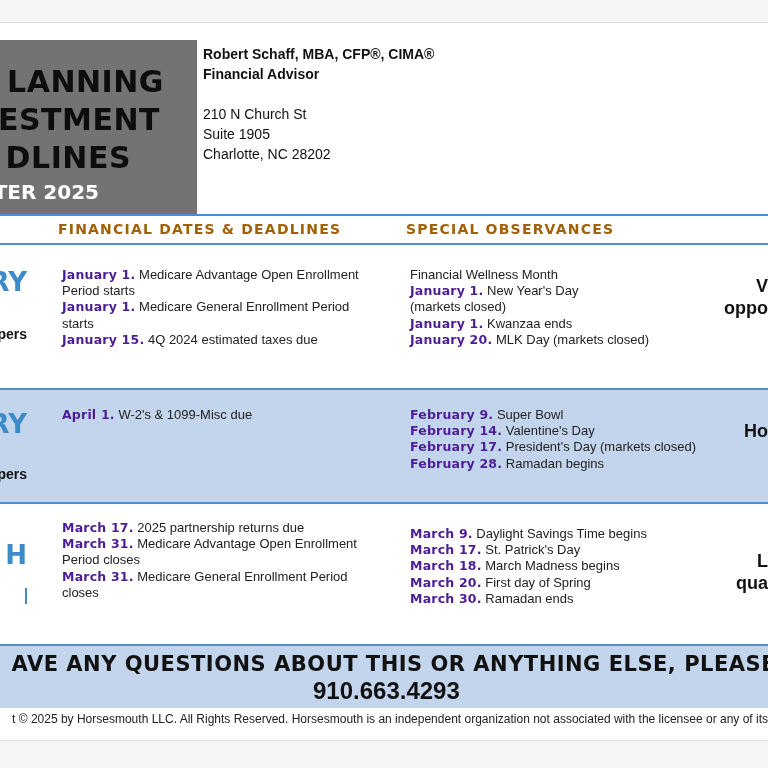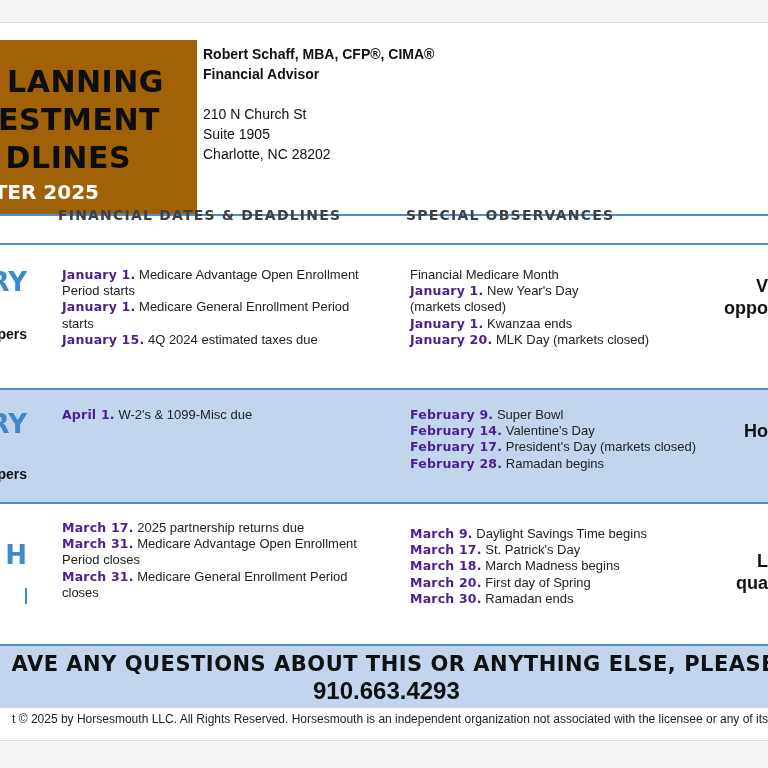--- a/index.html
+++ b/index.html
@@ -8,21 +8,21 @@
     background: #f5f5f5;
     font-family: "Liberation Sans", sans-serif;
     color: #111;
   }
   .topbar { position: absolute; left: 0; top: 0; width: 768px; height: 22px; background: #f5f5f5; border-bottom: 1px solid #dcdcdc; }
   .page { position: absolute; left: 0; top: 23px; width: 768px; height: 717px; background: #fff; overflow: hidden; }
   .bottombar { position: absolute; left: 0; top: 740px; width: 768px; height: 28px; background: #f5f5f5; border-top: 1px solid #dcdcdc; }
 
   .title-block {
     position: absolute; left: 0; top: 17px; width: 197px; height: 175px;
-    background: #a16207; overflow: hidden;
+    background: #737373; overflow: hidden;
   }
   .title-line {
     position: absolute; right: 34px; white-space: nowrap;
     font-family: "DejaVu Sans", sans-serif; font-weight: bold; color: #0d0d0d;
     font-size: 30px; letter-spacing: 0.5px;
   }
   .title-line.l1 { top: 24px; right: 33px; }
   .title-line.l2 { top: 62px; right: 37px; }
   .title-line.l3 { top: 100px; right: 66px; }
   .title-sub {
@@ -30,22 +30,22 @@
     font-family: "DejaVu Sans", sans-serif; font-weight: bold; color: #fff; font-size: 20px;
   }
 
   .advisor { position: absolute; left: 203px; top: 21px; font-size: 14px; line-height: 20px; }
   .advisor .bold { font-weight: bold; }
   .advisor .addr { margin-top: 20px; }
 
   .hr-blue { position: absolute; left: 0; width: 768px; height: 2px; background: #4a8fd0; }
 
   .col-header {
-    position: absolute; top: 184px; font-family: "DejaVu Sans", sans-serif;
-    font-weight: bold; font-size: 14px; letter-spacing: 1.2px; color: #404040; white-space: nowrap;
+    position: absolute; top: 198px; font-family: "DejaVu Sans", sans-serif;
+    font-weight: bold; font-size: 14px; letter-spacing: 1.2px; color: #a16207; white-space: nowrap;
   }
 
   .band { position: absolute; left: 0; width: 768px; }
   .band.shaded { background: #c3d5ed; }
 
   .month {
     position: absolute; right: 741px; white-space: nowrap;
     font-family: "DejaVu Sans", sans-serif; font-weight: bold; color: #3d8ac9; font-size: 26px;
   }
   .month-sub {
@@ -112,21 +112,21 @@
 
   <div class="band" style="top:222px;height:143px;">
     <div class="month" style="top:22px;">RY</div>
     <div class="month-sub" style="top:81px;">pers</div>
     <div class="entries" style="left:62px;top:22px;width:320px;">
       <div class="entry"><span class="d">January 1.</span><span> Medicare Advantage Open Enrollment Period starts</span></div>
       <div class="entry"><span class="d">January 1.</span><span> Medicare General Enrollment Period starts</span></div>
       <div class="entry"><span class="d">January 15.</span><span> 4Q 2024 estimated taxes due</span></div>
     </div>
     <div class="entries" style="left:410px;top:22px;width:300px;">
-      <div class="entry"><span class="d"></span><span>Financial Medicare Month</span></div>
+      <div class="entry"><span class="d"></span><span>Financial Wellness Month</span></div>
       <div class="entry"><span class="d">January 1.</span><span> New Year's Day</span></div>
       <div class="entry"><span class="d"></span><span> (markets closed)</span></div>
       <div class="entry"><span class="d">January 1.</span><span> Kwanzaa ends</span></div>
       <div class="entry"><span class="d">January 20.</span><span> MLK Day (markets closed)</span></div>
     </div>
     <div class="side-note" style="right:0;top:30px;">
       <div>V</div>
       <div>oppo</div>
     </div>
   </div>

